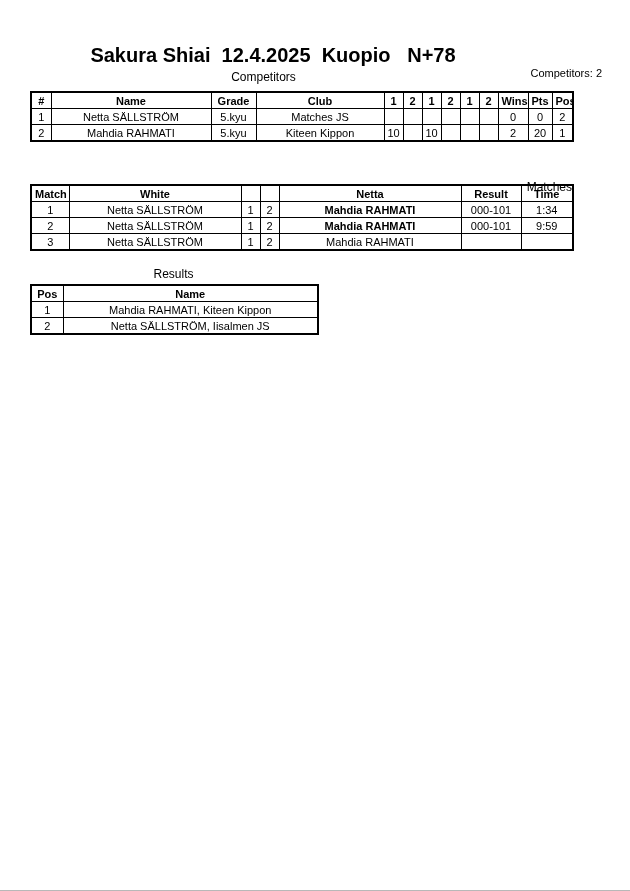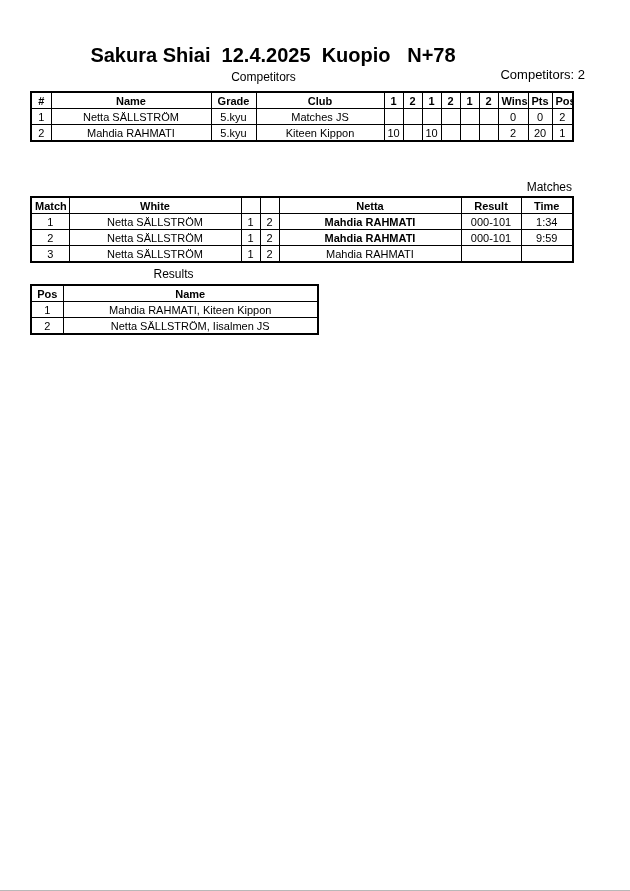--- a/index.html
+++ b/index.html
@@ -11,22 +11,22 @@
     position: relative;
     overflow: hidden;
   }
   .page-title {
     position: absolute; top: 44px; left: 0; width: 546px;
     text-align: center;
     font-size: 20px; font-weight: bold;
     white-space: pre;
   }
   .comp-count {
-    position: absolute; top: 67px; right: 45px;
-    font-size: 13px;
+    position: absolute; top: 67px; right: 28px;
+    font-size: 11px;
   }
   .section-heading {
     position: absolute;
     font-size: 12px; font-weight: normal;
     text-align: center;
   }
   #h-competitors { top: 70px;  left: 30px; width: 467px; }
   #h-matches     { top: 180px; left: 30px; width: 542px; text-align: right; }
   #h-results     { top: 267px; left: 30px; width: 287px; }
 
@@ -44,21 +44,21 @@
     overflow: hidden;
     white-space: nowrap;
     font-size: 11px;
   }
   th { font-weight: bold; text-align: center; }
   td.al { text-align: center; }
   td.ac { text-align: center; }
   td.bold { font-weight: bold; }
 
   #t-competitors { top: 91px;  left: 30px; width: 542px; }
-  #t-matches     { top: 196px; left: 30px; width: 542px; }
+  #t-matches     { top: 184px; left: 30px; width: 542px; }
   #t-results     { top: 284px; left: 30px; width: 287px; }
 
   .bottom-edge {
     position: absolute; bottom: 0; left: 0;
     width: 630px; height: 1px;
     background: #b8b8b8;
   }
 </style>
 </head>
 <body>

